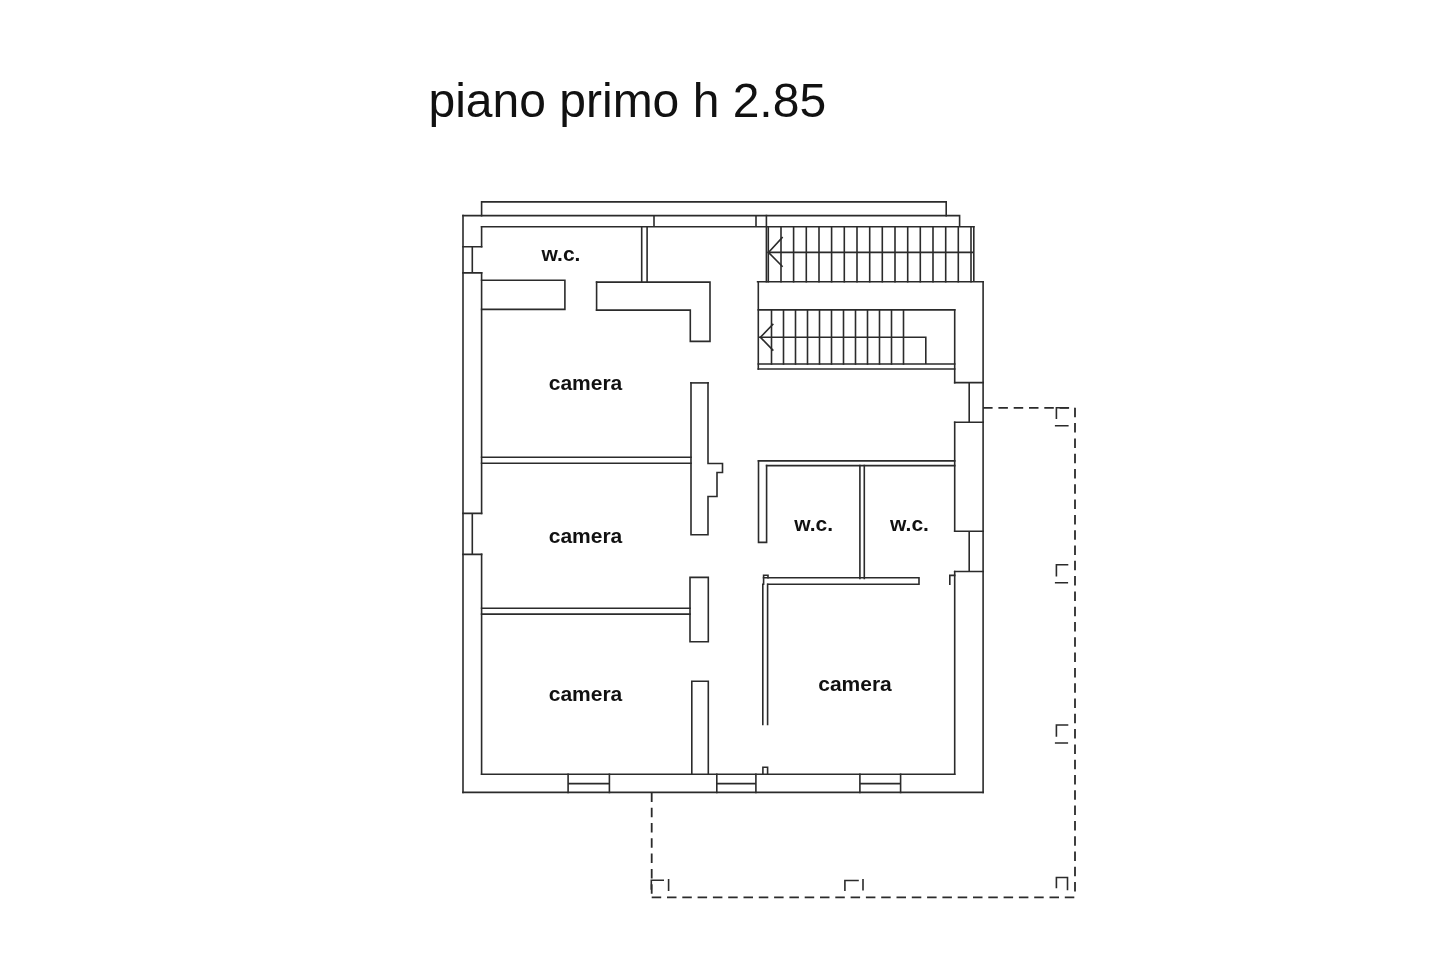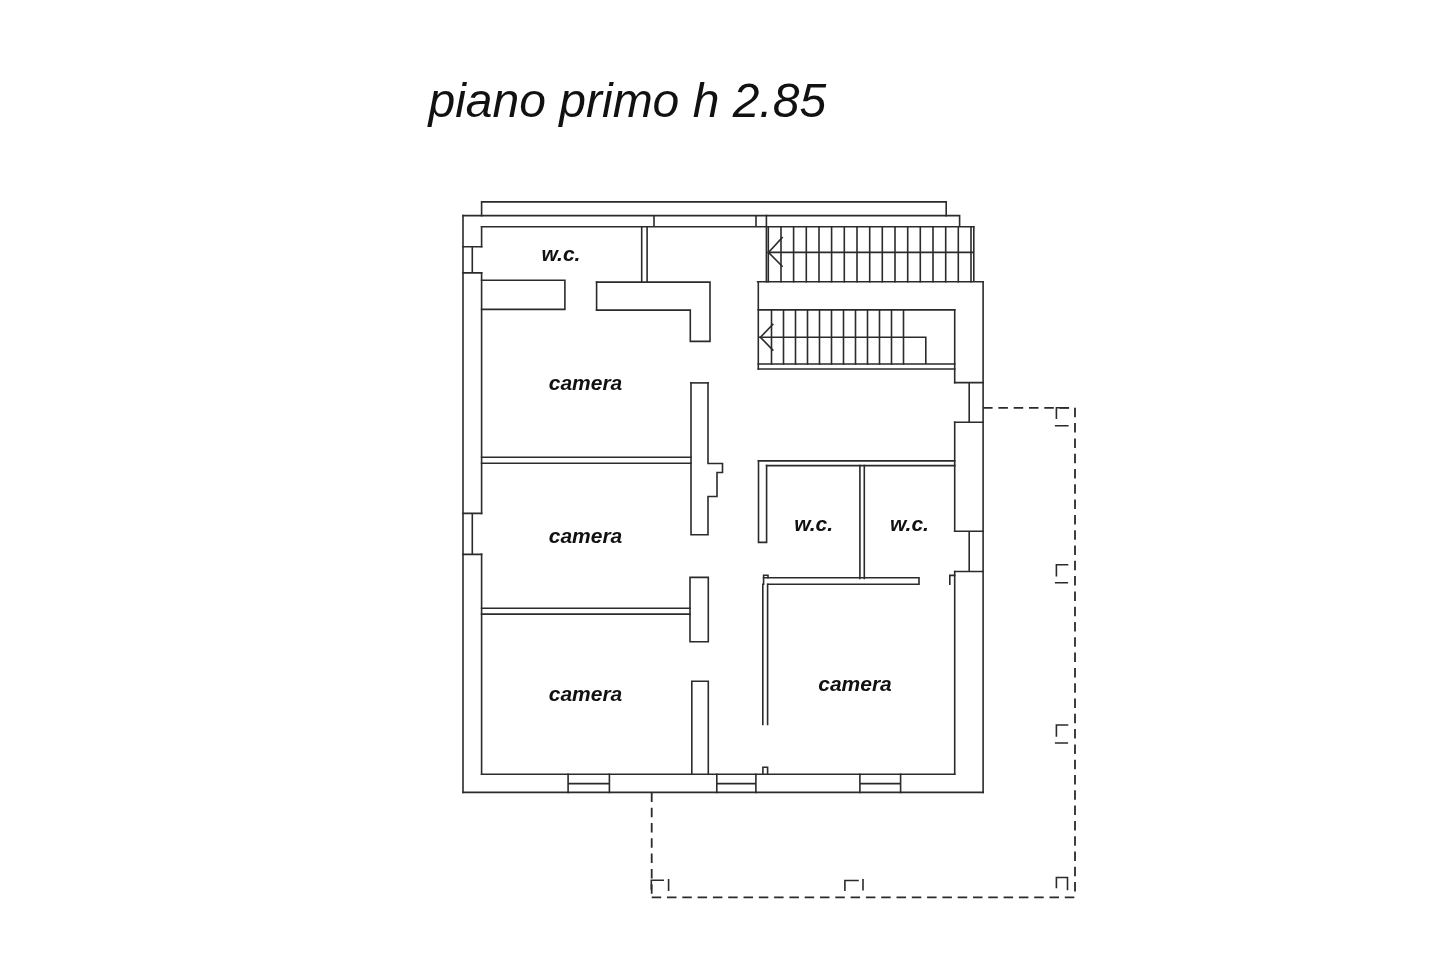--- a/index.html
+++ b/index.html
@@ -1,17 +1,17 @@
 <!DOCTYPE html>
 <html><head>
 <meta charset="utf-8">
 <style>
   html,body{margin:0;padding:0;background:#ffffff;}
   .page{position:relative;width:1440px;height:972px;background:#ffffff;overflow:hidden;
-        font-family:"Liberation Sans", sans-serif;font-style:italic;}
+        font-family:"Liberation Sans", sans-serif;}
   svg{position:absolute;left:0;top:0;}
   .ln{stroke:#2b2b2b;stroke-width:1.6;fill:none;stroke-linecap:square;}
   .dash{stroke:#2b2b2b;stroke-width:1.8;fill:none;stroke-dasharray:9.5 5.8;stroke-linecap:butt;}
   .lbl{font-family:"Liberation Sans", sans-serif;font-weight:bold;font-size:21px;fill:#111;}
   .ttl{font-family:"Liberation Sans", sans-serif;font-weight:normal;font-size:48px;fill:#111;}
 </style>
 </head>
 <body>
 <div class="page">
 <svg width="1440" height="972" viewBox="0 0 1440 972">

